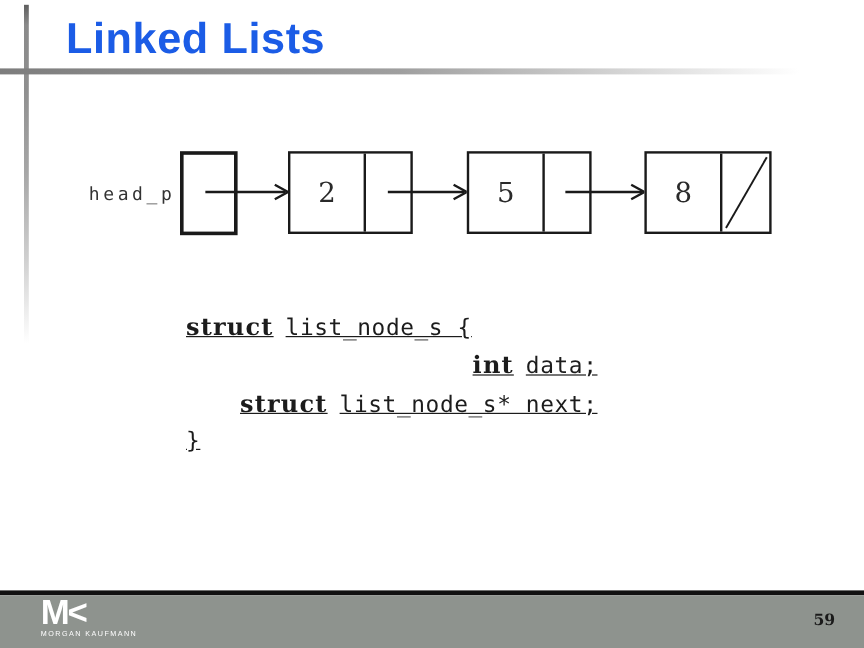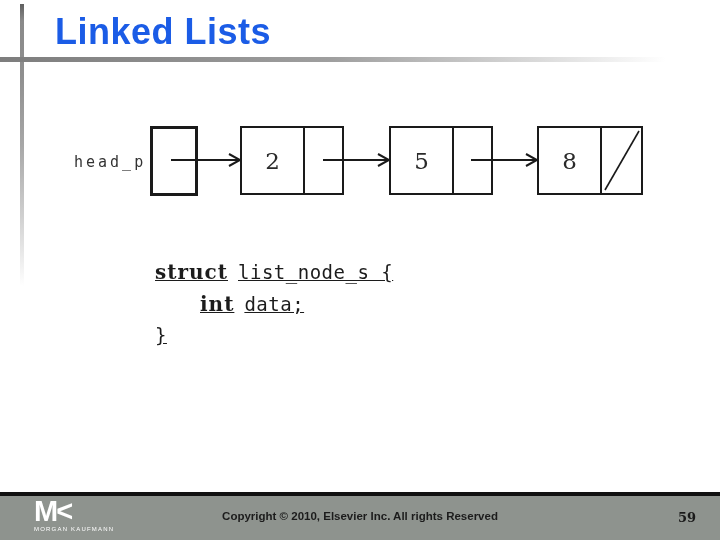--- a/index.html
+++ b/index.html
@@ -60,21 +60,21 @@
   }
   .cell-ptr{flex:1;position:relative;}
   .arrow{position:absolute;top:151px;height:18px;}
   .arrow-head{left:171px;width:71px;}
   .arrow-1{left:323px;width:68px;}
   .arrow-2{left:471px;width:68px;}
   .null-slash{position:absolute;left:0;top:0;width:100%;height:100%;}
   
   .code{position:absolute;left:155px;top:260px;color:#1c1c1c;}
   .code-line{height:32px;white-space:pre;text-decoration:underline;}
-  .code-line.indent{padding-left:45px;}
+  .code-line.indent{padding-left:45px;text-align:right;}
   .kw{
     font-family:"DejaVu Serif", serif;font-weight:bold;
     font-size:20px;letter-spacing:1px;margin-right:10px;
   }
   .mono{
     font-family:"DejaVu Sans Mono", monospace;
     font-size:19px;letter-spacing:0.5px;
   }
   
   .footer-black-line{
@@ -152,26 +152,26 @@
         <svg class="null-slash" viewBox="0 0 39 65" preserveAspectRatio="none">
           <line x1="3" y1="62" x2="37" y2="3" stroke="#1a1a1a" stroke-width="1.6"></line>
         </svg>
       </div>
     </div>
   </div>
 
   <div class="code">
     <div class="code-line"><span class="kw">struct</span><span class="mono">list_node_s {</span></div>
     <div class="code-line indent"><span class="kw">int</span><span class="mono">data;</span></div>
+    <div class="code-line indent"><span class="kw">struct</span><span class="mono">list_node_s* next;</span></div>
     <div class="code-line"><span class="mono">}</span></div>
   </div>
 
   <div class="footer-black-line"></div>
   <div class="footer-bar">
     <div class="logo">
       <span class="logo-mark">M&lt;</span>
       <span class="logo-word">MORGAN KAUFMANN</span>
     </div>
-    <span class="copyright">Copyright © 2010, Elsevier Inc. All rights Reserved</span>
     <span class="page-num">59</span>
   </div>
 
 </div>
 
 </body></html>

